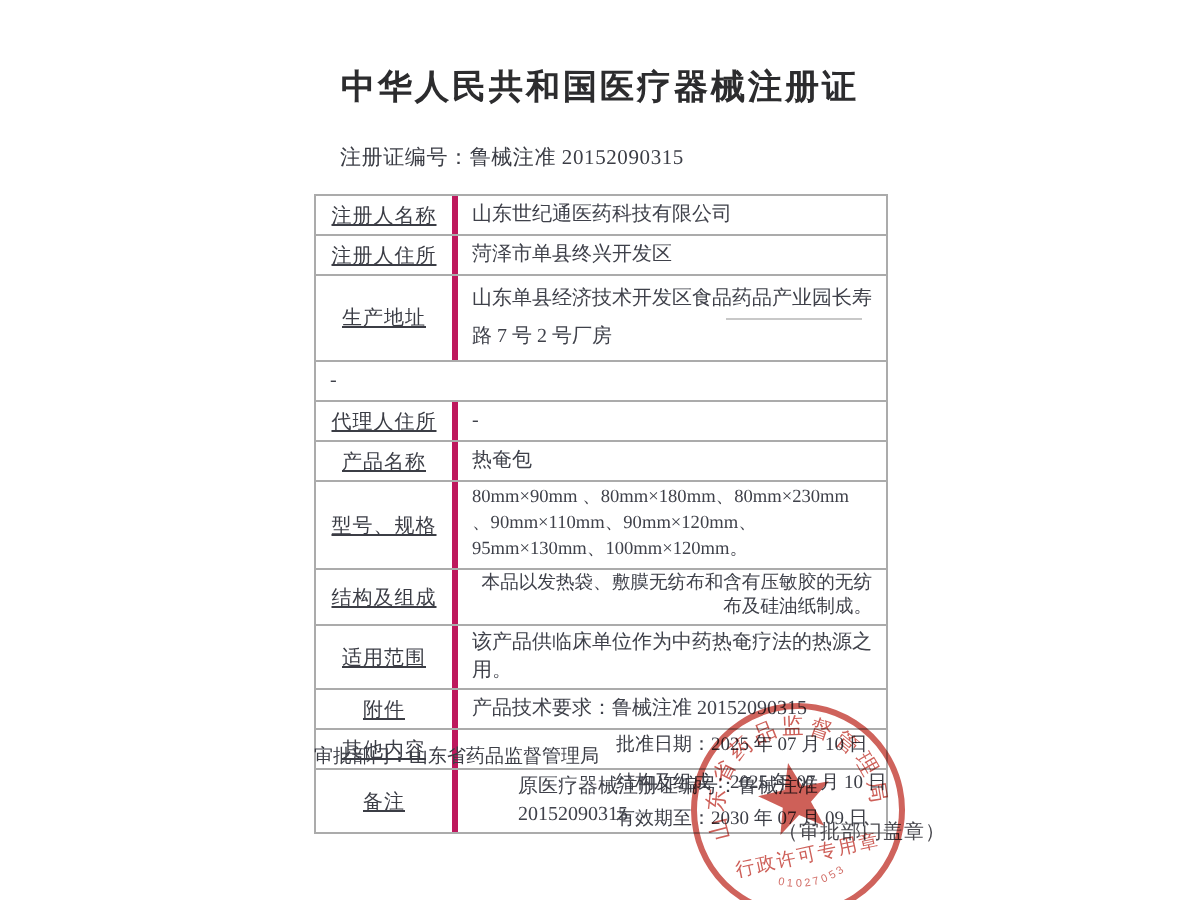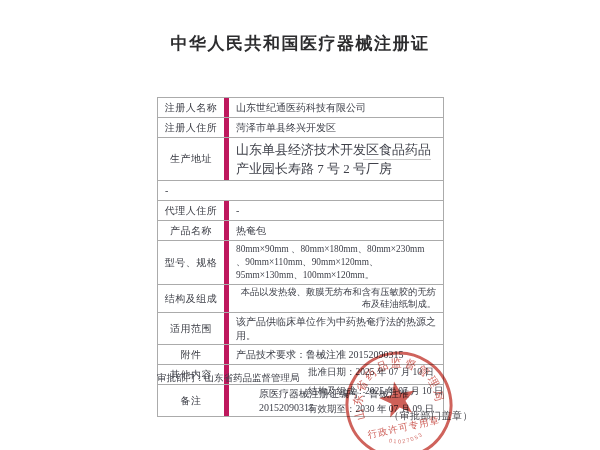--- a/index.html
+++ b/index.html
@@ -19,32 +19,33 @@
     letter-spacing:.3px;
   }
   
   .cert-table{
     position:absolute;left:157px;top:97px;width:287px;
     border:1px solid #ababab;border-bottom:none;
     box-sizing:border-box;font-size:10px;
   }
   .row{display:flex;border-bottom:1px solid #ababab;}
   .cl{
-    width:71px;flex:0 0 71px;border-right:5px solid #be185d;
+    width:71px;flex:0 0 71px;border-right:3px solid #be185d;
     display:flex;align-items:center;justify-content:center;
     text-align:left;padding:2px 2px;box-sizing:border-box;color:#3b3d45;
     letter-spacing:.5px;
+    text-decoration:underline;
   }
   .cv{
     flex:1;display:flex;align-items:center;padding:2px 7px;
     box-sizing:border-box;position:relative;color:#3f414a;line-height:1.35;
   }
   .r-s{min-height:19px;}
   .r-addr{min-height:41px;}
-  .r-addr .cv{line-height:19px;font-size:13px;}
+  .r-addr .cv{line-height:19px;font-size:10px;}
   .r-model{min-height:30px;}
   .r-model .cv{line-height:13px;font-size:9.3px;}
   .r-comp{min-height:24px;}
   .r-comp .cv{line-height:11.5px;font-size:9.3px;text-align:right;}
   .r-remark{min-height:22px;gap:23px;}
   .underline-mark{
     position:absolute;right:12px;top:21px;width:68px;height:0;
     border-top:1px solid #c8c8c8;
   }
   
@@ -58,20 +59,23 @@
     mix-blend-mode:multiply;opacity:.93;transform:rotate(-12deg);
   }
 </style>
 </head>
 <body>
 
 <div id="page">
 
   <div class="doc-title">中华人民共和国医疗器械注册证</div>
 
+  <div class="regline">
+    <span>注册证编号：</span><span>鲁械注准 20152090315</span>
+  </div>
 
   <div class="cert-table">
     <div class="row r-s">
       <div class="cl">注册人名称</div>
       <div class="cv">山东世纪通医药科技有限公司</div>
     </div>
     <div class="row r-s">
       <div class="cl">注册人住所</div>
       <div class="cv">菏泽市单县终兴开发区</div>
     </div>

